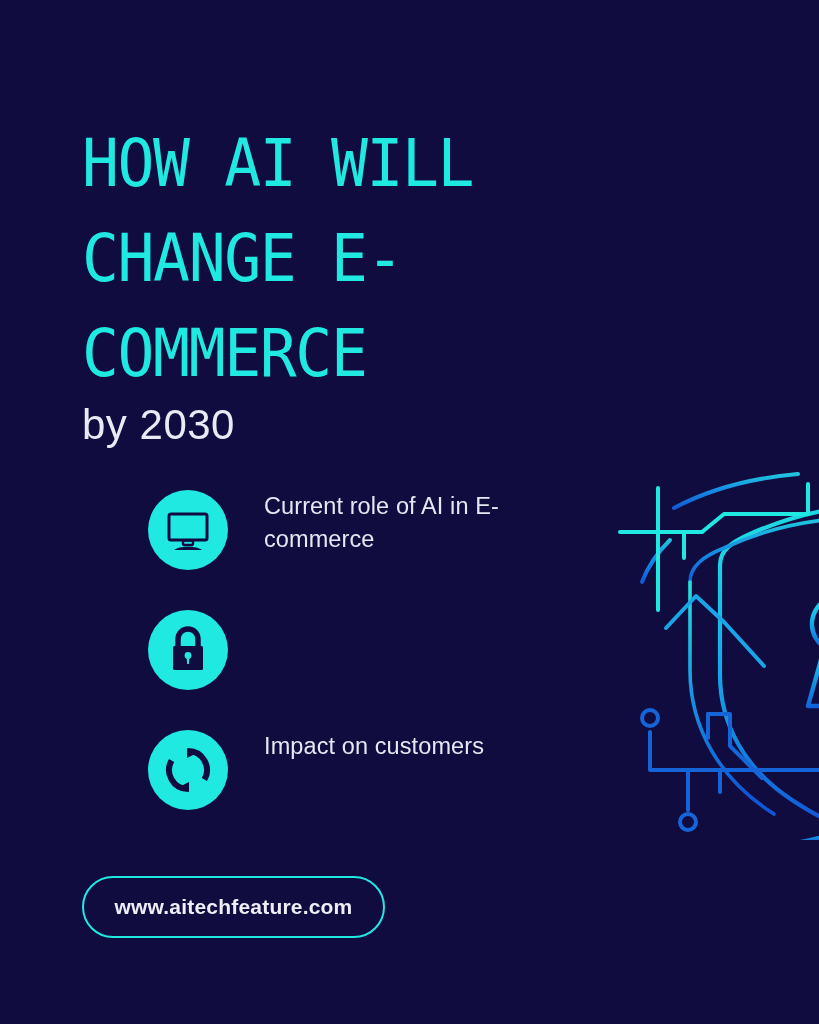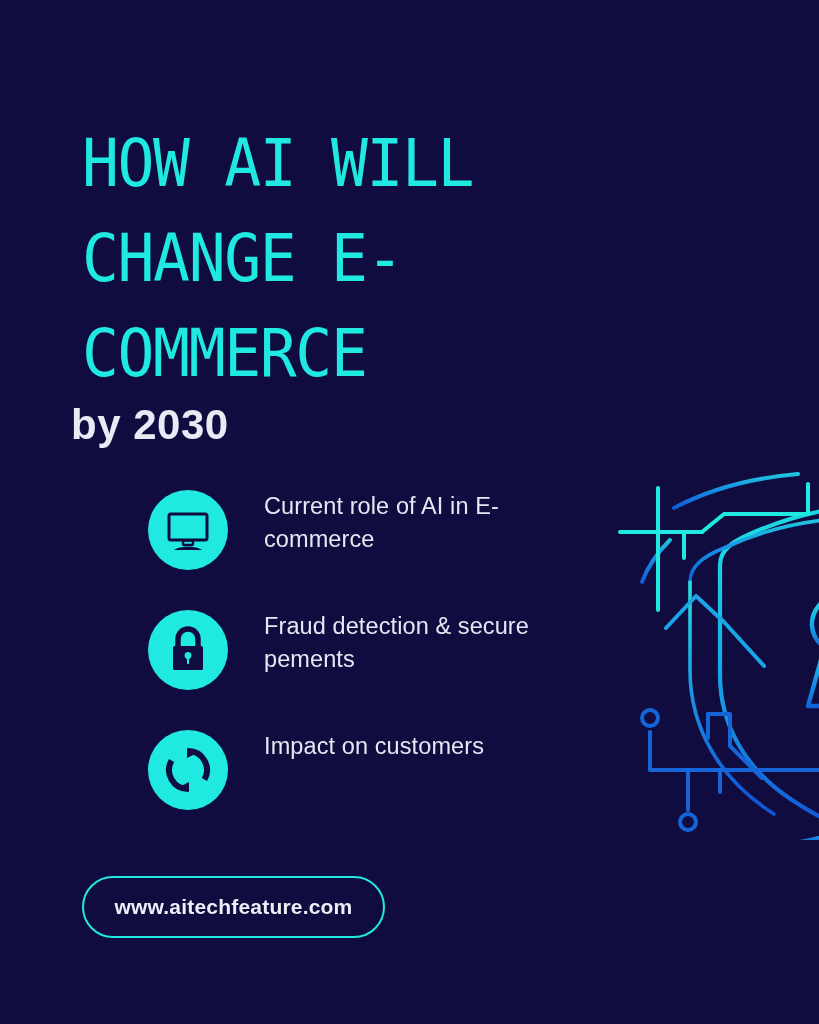--- a/index.html
+++ b/index.html
@@ -52,26 +52,26 @@
     line-height:95px;
     font-weight:400;
     letter-spacing:-1.5px;
     white-space:nowrap;
     transform:scaleX(0.93);
     transform-origin:left center;
   }
 
   .subtitle {
     position:absolute;
-    left:71px;
+    left:82px;
     top:399px;
     color:#E9EAF4;
     font-size:42px;
     line-height:52px;
-    font-weight:700;
+    font-weight:400;
     letter-spacing:0.5px;
   }
 
   
   .bullets {
     position:absolute;
     left:148px;
     top:490px;
     width:440px;
   }
@@ -228,21 +228,20 @@
 
     <div class="bullet-row">
       <div class="bullet-icon">
         <svg width="44" height="48" viewBox="0 0 44 48" xmlns="http://www.w3.org/2000/svg">
           <path d="M12 20 L12 13 a10 10 0 0 1 20 0 L32 20" fill="none" stroke="#110C40" stroke-width="5.5"></path>
           <rect x="7" y="20" width="30" height="24" rx="1.5" fill="#110C40"></rect>
           <circle cx="22" cy="29.5" r="3.4" fill="#1FE9E0"></circle>
           <path d="M20.6 30 L23.4 30 L22.9 38 L21.1 38 Z" fill="#1FE9E0"></path>
         </svg>
       </div>
-      <div class="bullet-label">Fraud detection &amp; secure pements</div>
     </div>
 
     <div class="bullet-row">
       <div class="bullet-icon">
         <svg width="50" height="50" viewBox="0 0 50 50" xmlns="http://www.w3.org/2000/svg">
           <path d="M25 6 a19 19 0 0 1 16.4 28.5" fill="none" stroke="#110C40" stroke-width="6" stroke-linecap="butt"></path>
           <path d="M25 44 a19 19 0 0 1 -16.4 -28.5" fill="none" stroke="#110C40" stroke-width="6" stroke-linecap="butt"></path>
           <path d="M24 3 L24 13 L34 8 Z" fill="#110C40"></path>
           <path d="M26 47 L26 37 L16 42 Z" fill="#110C40"></path>
         </svg>

